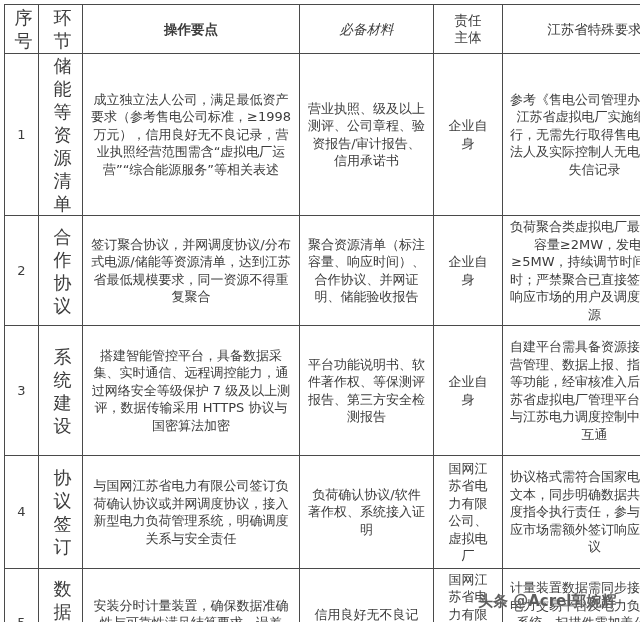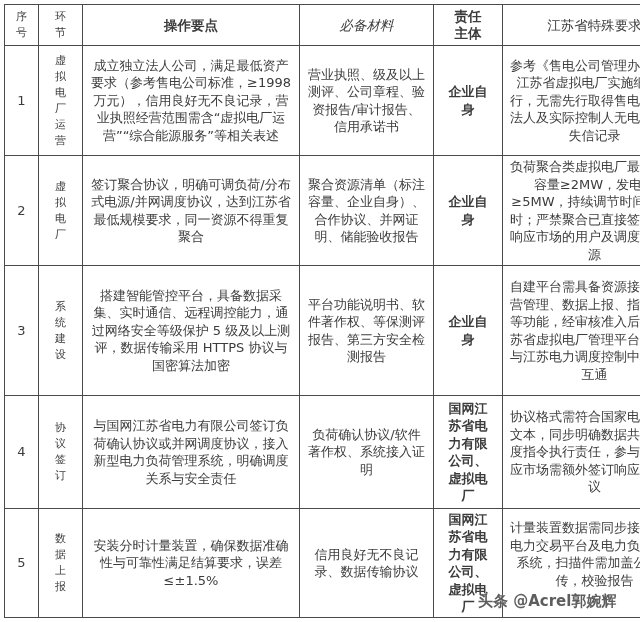--- a/index.html
+++ b/index.html
@@ -10,25 +10,25 @@
   td, th { border: 1.5px solid #4a4a4a; text-align: center; vertical-align: middle;
            font-weight: normal; font-size: 13px; line-height: 17.5px; padding: 0 6px;
            color: #3c3c3c; }
   th { font-size: 13.5px; line-height: 17px; }
   .c-no { width: 33px; padding: 0; }
   .c-stage { width: 41px; padding: 1px; }
   .c-ops { width: 204px; font-weight: bold; }
   .c-mat { width: 123px; padding: 0 5px; font-style: italic; }
   .c-owner { width: 60px; padding: 0 4px; }
   .c-js { width: 171px; }
-  .vert { display: inline-block; width: 14px; word-break: break-all; line-height: 16px; font-size: 11px; }
+  .vert { display: inline-block; width: 14px; word-break: break-all; line-height: 23px; font-size: 18px; }
   .hdr-row { height: 41px; }
   .r1 { height: 110px; } .r2 { height: 110px; } .r3 { height: 130px; }
   .r4 { height: 113px; } .r5 { height: 109px; }
-  .owner-text { display: inline-block; width: 40px; word-break: break-all; font-weight: bold; }
+  .owner-text { display: inline-block; width: 40px; word-break: break-all; }
   .js-cell { position: relative; }
   .watermark { position: absolute; left: 478px; top: 592px; font-size: 15px;
                color: rgba(40,40,40,0.75); letter-spacing: 0px; font-weight: bold;
                text-shadow: 0 0 1px #fff; white-space: nowrap; }
 </style>
 </head>
 <body>
 
 <table>
   <thead>
@@ -37,38 +37,38 @@
       <th class="c-stage"><span class="vert">环节</span></th>
       <th class="c-ops">操作要点</th>
       <th class="c-mat">必备材料</th>
       <th class="c-owner"><span class="owner-text">责任主体</span></th>
       <th class="c-js">江苏省特殊要求</th>
     </tr>
   </thead>
   <tbody>
     <tr class="r1">
       <td>1</td>
-      <td><span class="vert">虚拟电厂运营</span></td>
+      <td><span class="vert">储能等资源清单</span></td>
       <td>成立独立法人公司，满足最低资产要求（参考售电公司标准，≥1998 万元），信用良好无不良记录，营业执照经营范围需含“虚拟电厂运营”“综合能源服务”等相关表述</td>
       <td>营业执照、级及以上测评、公司章程、验资报告/审计报告、信用承诺书</td>
       <td><span class="owner-text">企业自身</span></td>
       <td>参考《售电公司管理办法》及江苏省虚拟电厂实施细则执行，无需先行取得售电资质，法人及实际控制人无电力市场失信记录</td>
     </tr>
     <tr class="r2">
       <td>2</td>
-      <td><span class="vert">虚拟电厂</span></td>
-      <td>签订聚合协议，明确可调负荷/分布式电源/并网调度协议，达到江苏省最低规模要求，同一资源不得重复聚合</td>
-      <td>聚合资源清单（标注容量、企业自身）、合作协议、并网证明、储能验收报告</td>
+      <td><span class="vert">合作协议</span></td>
+      <td>签订聚合协议，并网调度协议/分布式电源/储能等资源清单，达到江苏省最低规模要求，同一资源不得重复聚合</td>
+      <td>聚合资源清单（标注容量、响应时间）、合作协议、并网证明、储能验收报告</td>
       <td><span class="owner-text">企业自身</span></td>
       <td>负荷聚合类虚拟电厂最低可调容量≥2MW，发电类≥5MW，持续调节时间≥1小时；严禁聚合已直接签约需求响应市场的用户及调度直调资源</td>
     </tr>
     <tr class="r3">
       <td>3</td>
       <td><span class="vert">系统建设</span></td>
-      <td>搭建智能管控平台，具备数据采集、实时通信、远程调控能力，通过网络安全等级保护 5 级及以上测评，数据传输采用 HTTPS 协议与国密算法加密</td>
+      <td>搭建智能管控平台，具备数据采集、实时通信、远程调控能力，通过网络安全等级保护 7 级及以上测评，数据传输采用 HTTPS 协议与国密算法加密</td>
       <td>平台功能说明书、软件著作权、等保测评报告、第三方安全检测报告</td>
       <td><span class="owner-text">企业自身</span></td>
       <td>自建平台需具备资源接入、运营管理、数据上报、指令响应等功能，经审核准入后接入江苏省虚拟电厂管理平台，支持与江苏电力调度控制中心数据互通</td>
     </tr>
     <tr class="r4">
       <td>4</td>
       <td><span class="vert">协议签订</span></td>
       <td>与国网江苏省电力有限公司签订负荷确认协议或并网调度协议，接入新型电力负荷管理系统，明确调度关系与安全责任</td>
       <td>负荷确认协议/软件著作权、系统接入证明</td>
       <td><span class="owner-text">国网江苏省电力有限公司、虚拟电厂</span></td>

